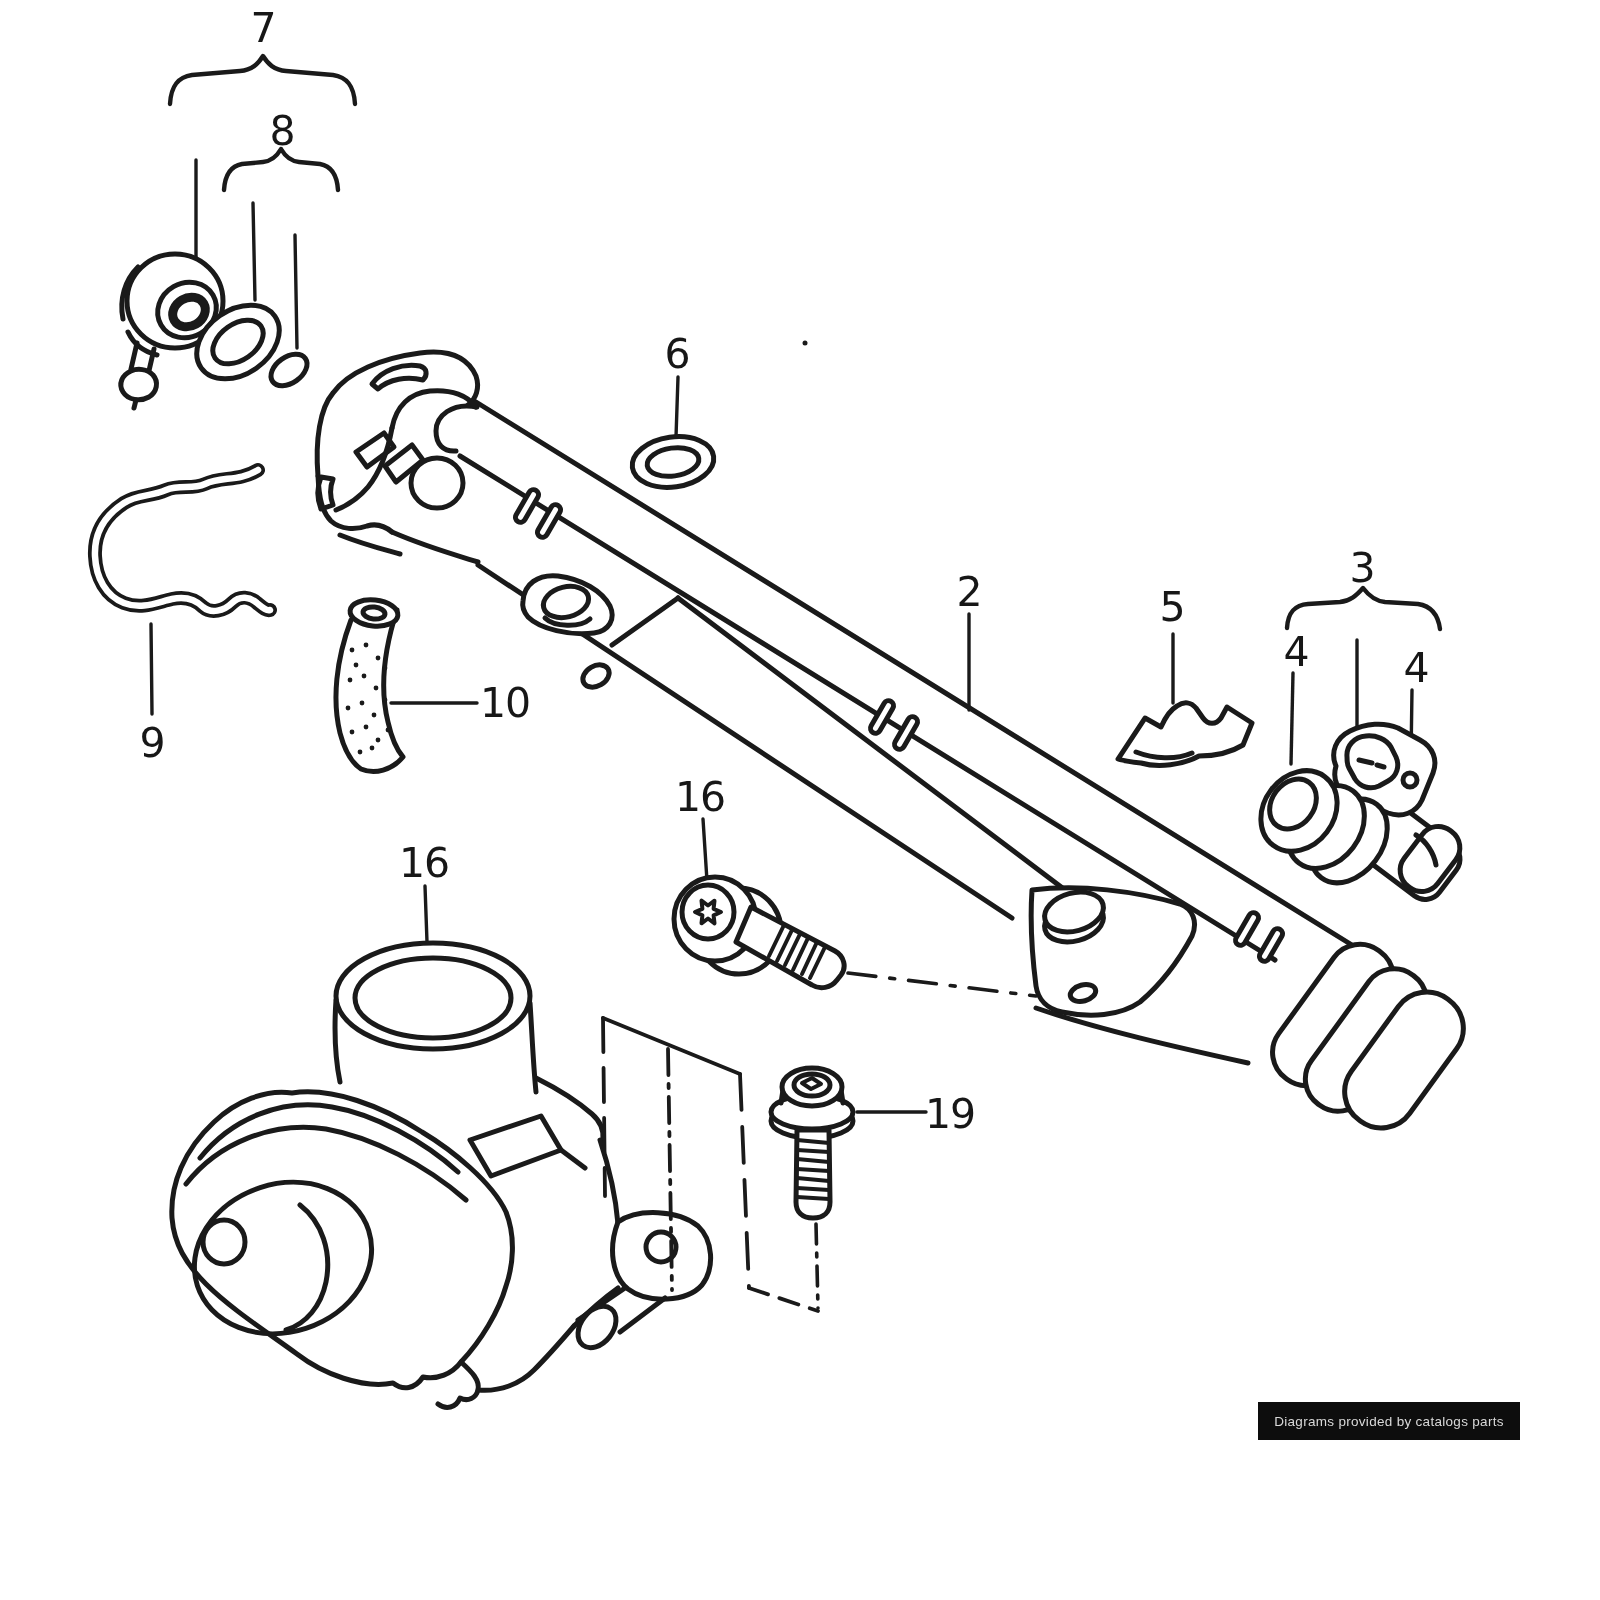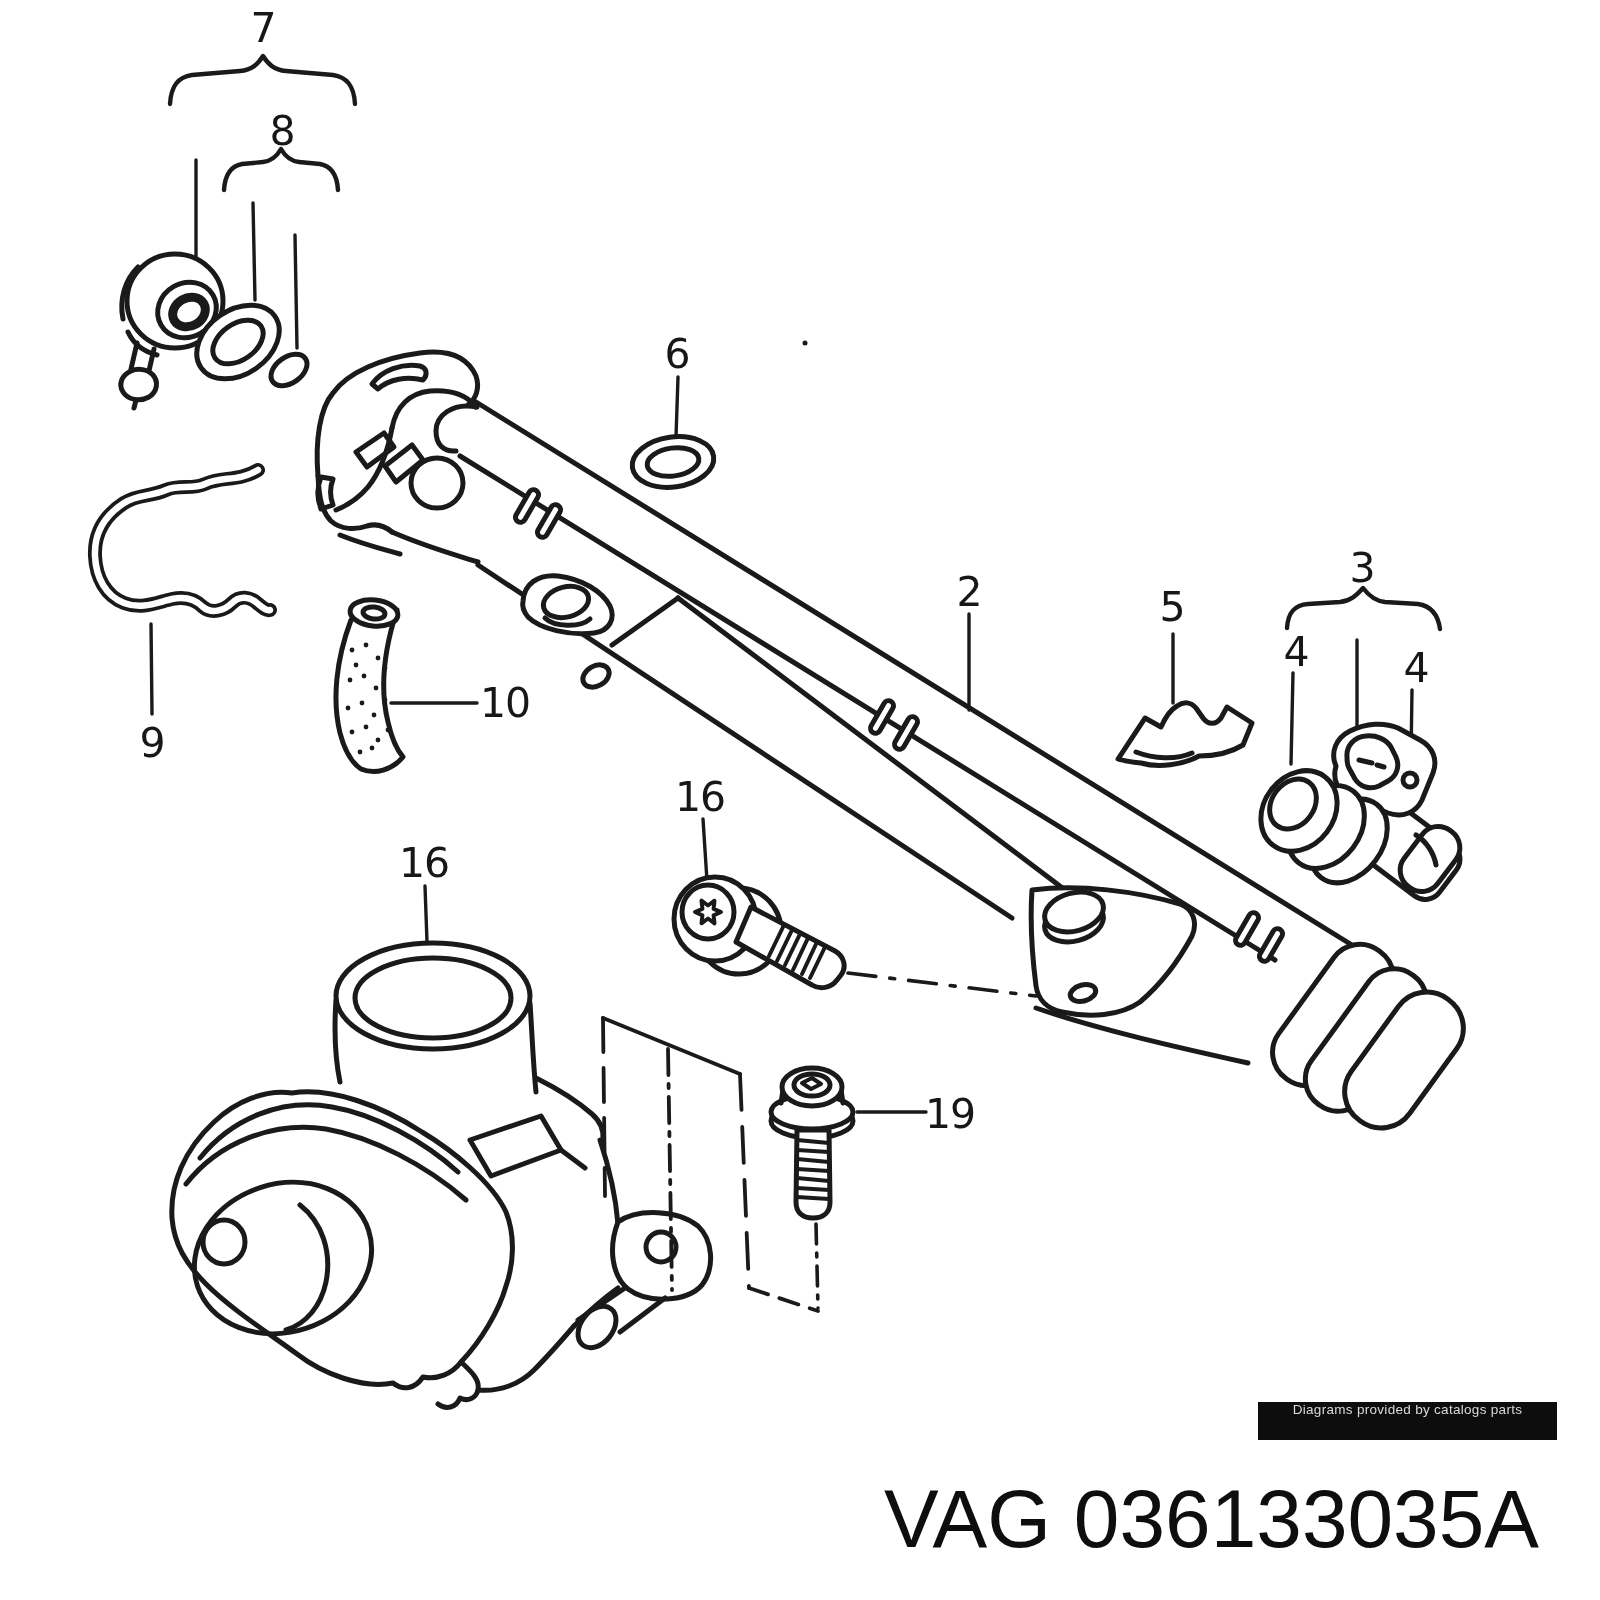--- a/index.html
+++ b/index.html
@@ -2,22 +2,22 @@
 <html><head>
 <meta charset="utf-8">
 <style>
   html,body{margin:0;padding:0;background:#fff;}
   .stage{position:relative;width:1600px;height:1600px;background:#ffffff;overflow:hidden;
          font-family:"Liberation Sans",sans-serif;}
   .stage svg{position:absolute;left:0;top:0;}
   .callout{position:absolute;transform:translate(-50%,-50%);
            font-family:"DejaVu Sans",sans-serif;font-size:41px;font-weight:500;
            color:#171717;letter-spacing:-1px;line-height:1;white-space:nowrap;}
-  .watermark{position:absolute;left:1258px;top:1402px;width:299px;height:38px;
-             background:#0d0d0d;display:flex;align-items:flex-start;justify-content:center;}
+  .watermark{position:absolute;left:1258px;top:1402px;width:262px;height:38px;
+             background:#0d0d0d;display:flex;align-items:center;justify-content:center;}
   .watermark span{font-size:13.5px;color:#d9d9d9;letter-spacing:.3px;white-space:nowrap;}
   .part-number{position:absolute;left:884px;top:1478px;width:716px;
                font-family:"Liberation Sans",sans-serif;font-size:82px;font-weight:400;
                color:#0e0e0e;line-height:1;letter-spacing:0px;white-space:nowrap;}
 </style>
 </head>
 <body>
 
 <div class="stage">
 
@@ -275,15 +275,14 @@
 <div class="callout" style="left:152px;top:743px">9</div>
 <div class="callout" style="left:505px;top:703px">10</div>
 <div class="callout" style="left:700px;top:797px">16</div>
 <div class="callout" style="left:424px;top:863px">16</div>
 <div class="callout" style="left:950px;top:1114px">19</div>
 
 <div class="watermark">
   <span>Diagrams provided by catalogs parts</span>
 </div>
 
-<div class="part-number">VAG 036133035A</div>
 
 </div>
 
 </body></html>

